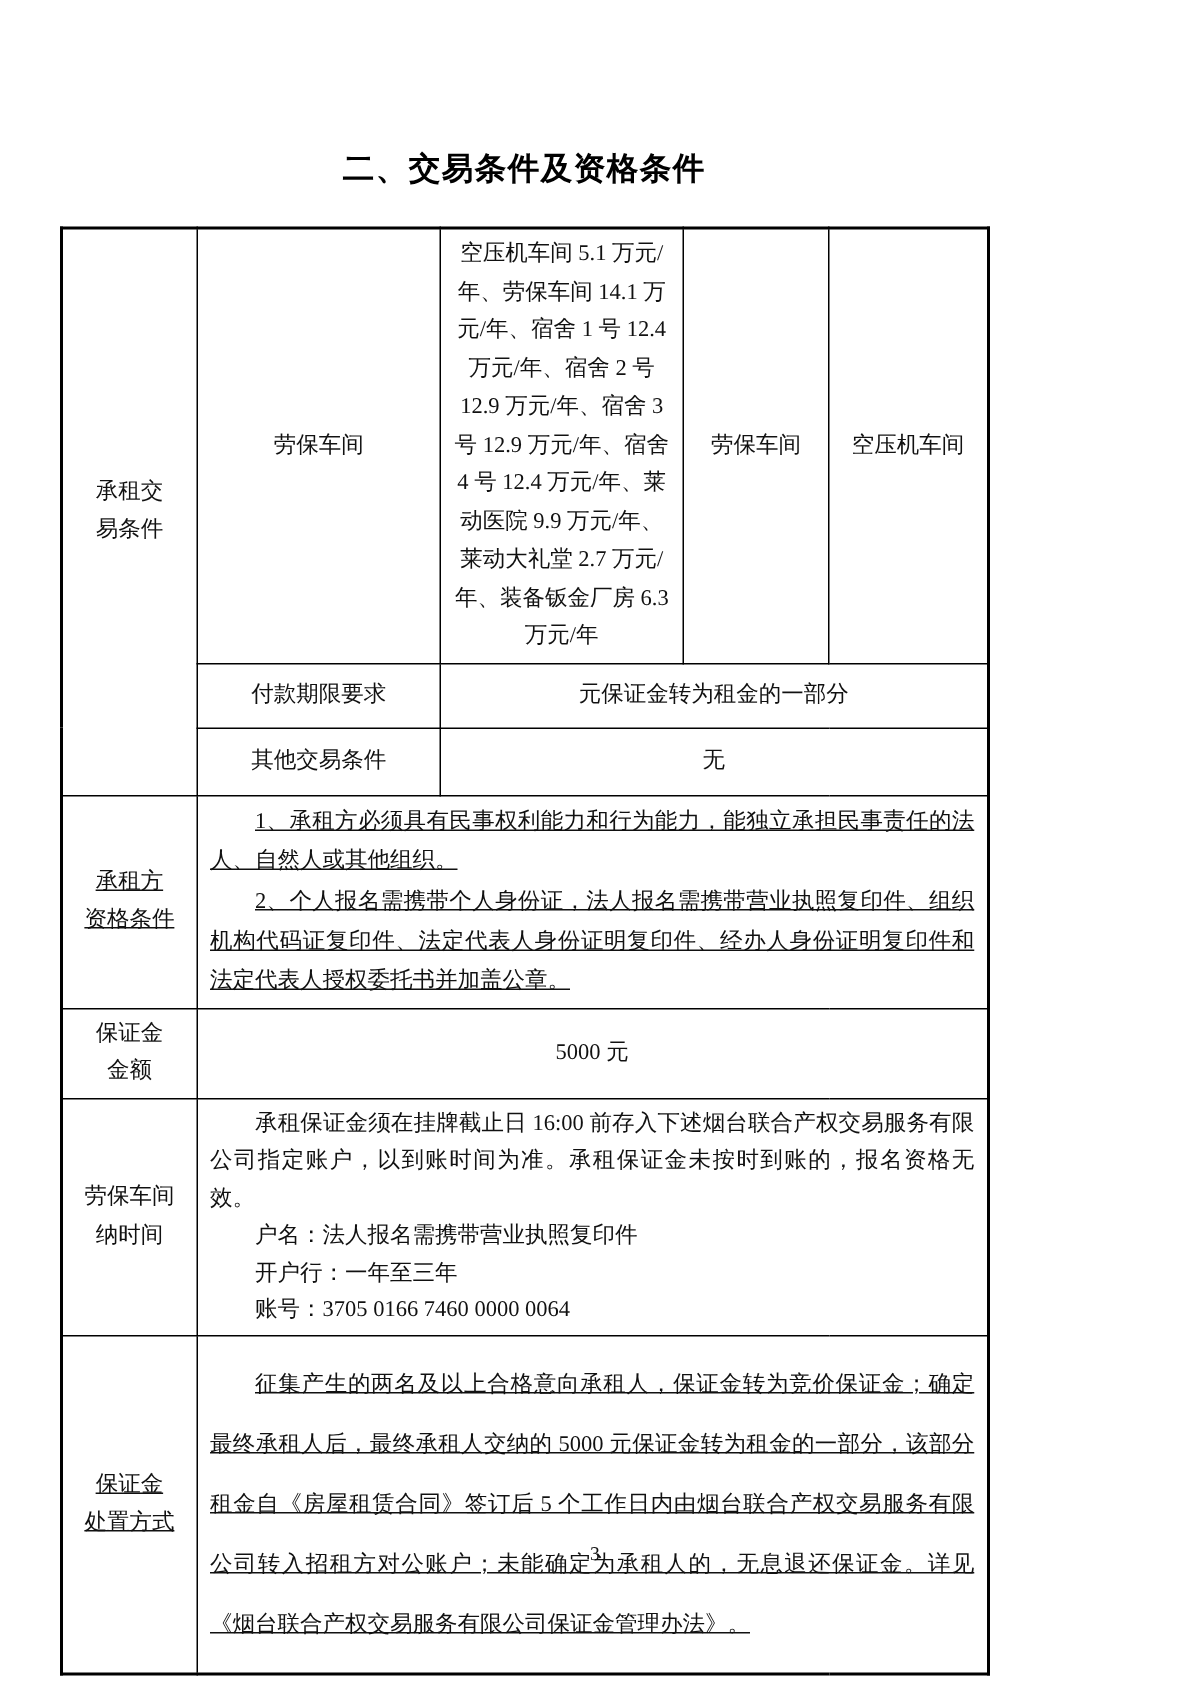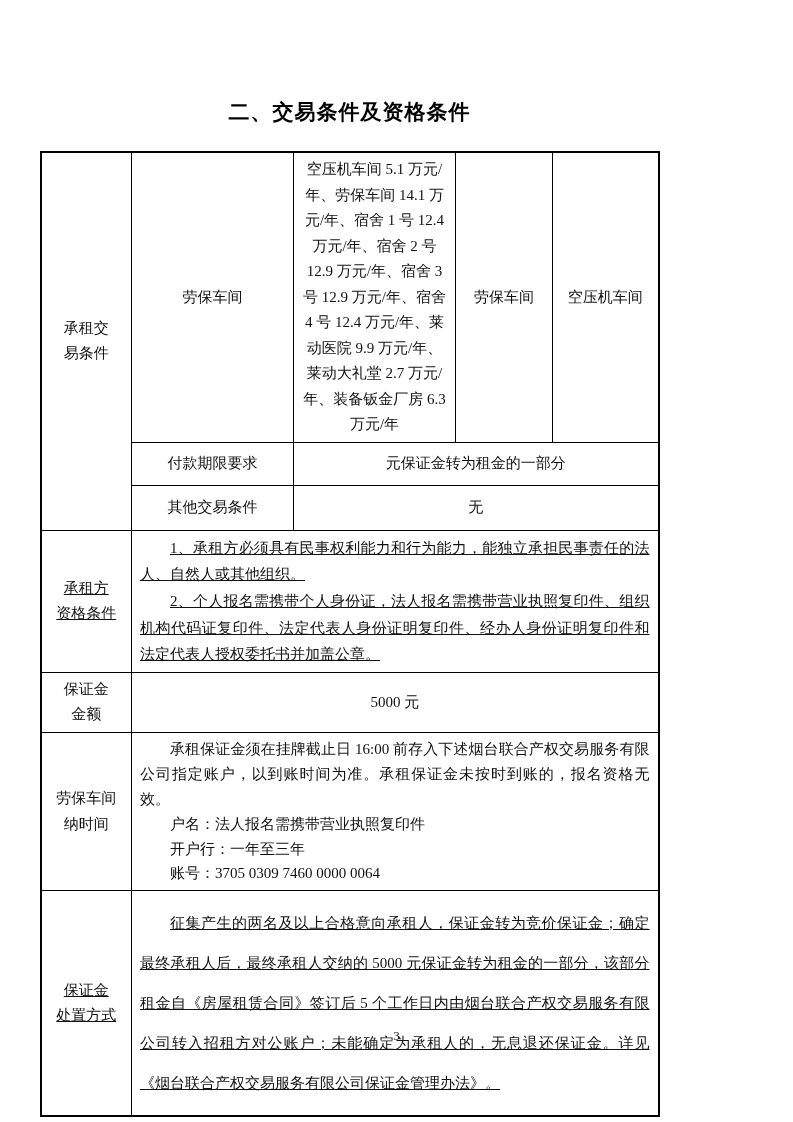--- a/index.html
+++ b/index.html
@@ -138,21 +138,21 @@
         <td colspan="4" class="center">5000 元</td>
       </tr>
 
       <tr class="row-dep-time">
         <td class="section-label">劳保车间
 纳时间</td>
         <td colspan="4" class="text-cell">
           <p class="indent">承租保证金须在挂牌截止日 16:00 前存入下述烟台联合产权交易服务有限公司指定账户，以到账时间为准。承租保证金未按时到账的，报名资格无效。</p>
           <p class="acct-line">户名：法人报名需携带营业执照复印件</p>
           <p class="acct-line">开户行：一年至三年</p>
-          <p class="acct-line">账号：3705 0309 7460 0000 0064</p>
+          <p class="acct-line">账号：3705 0166 7460 0000 0064</p>
         </td>
       </tr>
 
       <tr class="row-disposal">
         <td class="section-label">保证金
 处置方式</td>
         <td colspan="4" class="text-cell">
           <p class="indent">征集产生的两名及以上合格意向承租人，保证金转为竞价保证金；确定最终承租人后，最终承租人交纳的 5000 元保证金转为租金的一部分，该部分租金自《房屋租赁合同》签订后 5 个工作日内由烟台联合产权交易服务有限公司转入招租方对公账户；未能确定为承租人的，无息退还保证金。详见《烟台联合产权交易服务有限公司保证金管理办法》。</p>
         </td>
       </tr>

